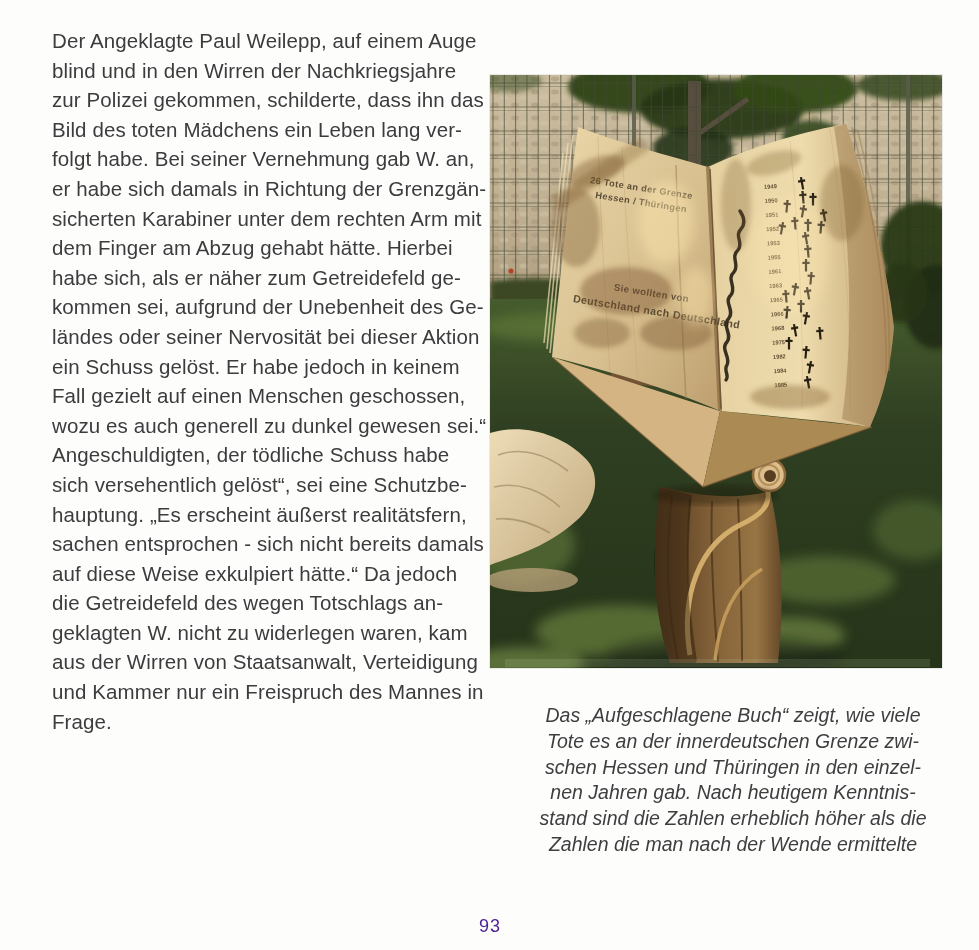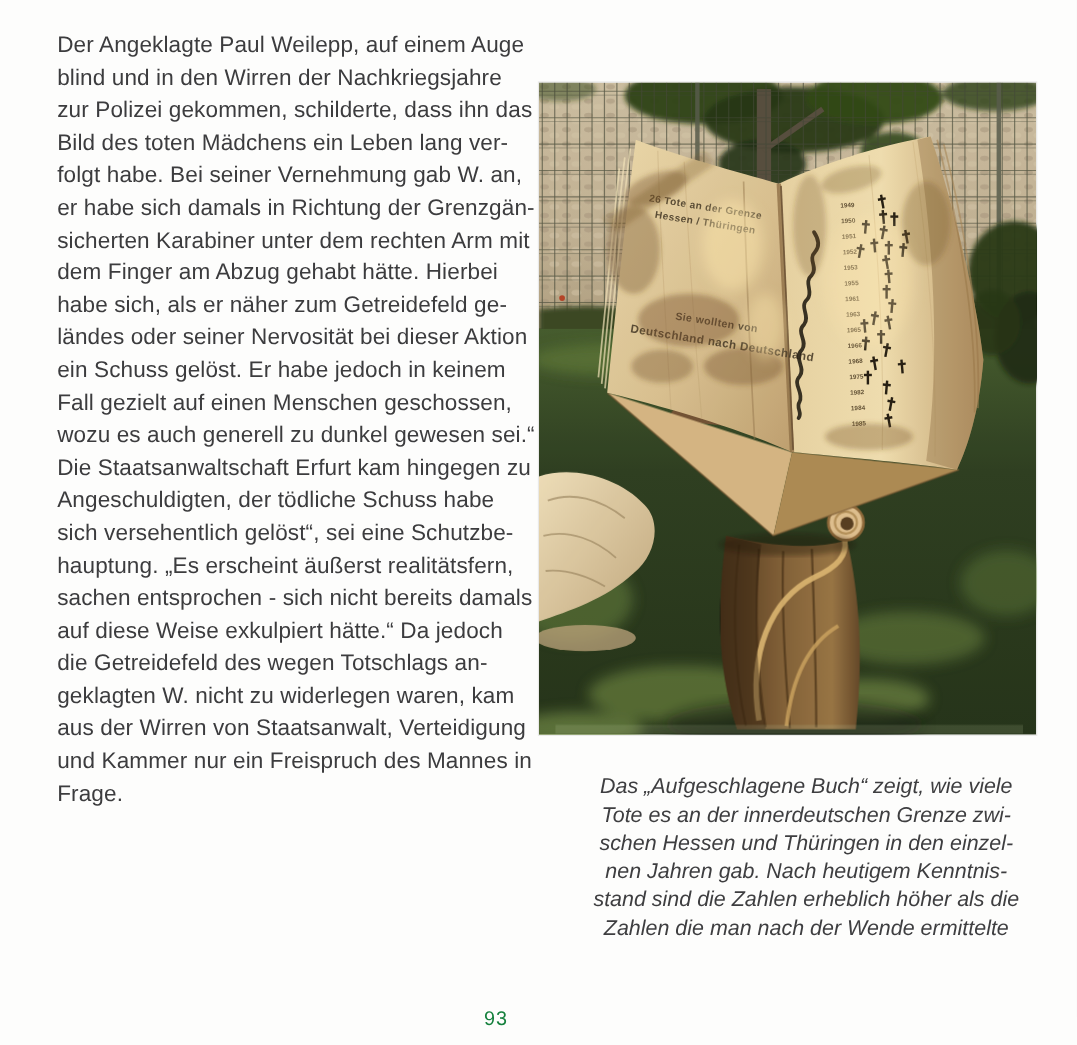--- a/index.html
+++ b/index.html
@@ -20,44 +20,44 @@
     box-shadow:0 0 0 1px rgba(120,120,120,0.15);
     overflow:hidden;
   }
   .photo-frame svg{display:block;}
   .caption{
     position:absolute;left:513px;top:703px;width:440px;
     font-size:19.5px;line-height:25.8px;font-style:italic;color:#3e3e40;text-align:center;
   }
   .caption .line{white-space:nowrap;}
   .page-number{
-    position:absolute;left:440px;top:916px;width:100px;text-align:left;
-    font-size:18px;color:#15803d;letter-spacing:1px;
+    position:absolute;left:440px;top:916px;width:100px;text-align:center;
+    font-size:18px;color:#4c1d95;letter-spacing:1px;
   }
 </style>
 </head>
 <body>
 
 <div class="page">
 
   <div class="body-text">
     <div class="line">Der Angeklagte Paul Weilepp, auf einem Auge</div>
     <div class="line">blind und in den Wirren der Nachkriegsjahre</div>
     <div class="line">zur Polizei gekommen, schilderte, dass ihn das</div>
     <div class="line">Bild des toten Mädchens ein Leben lang ver-</div>
     <div class="line">folgt habe. Bei seiner Vernehmung gab W. an,</div>
     <div class="line">er habe sich damals in Richtung der Grenzgän-</div>
     <div class="line">sicherten Karabiner unter dem rechten Arm mit</div>
     <div class="line">dem Finger am Abzug gehabt hätte. Hierbei</div>
     <div class="line">habe sich, als er näher zum Getreidefeld ge-</div>
+    <div class="line">kommen sei, aufgrund der Unebenheit des Ge-</div>
     <div class="line">ländes oder seiner Nervosität bei dieser Aktion</div>
     <div class="line">ein Schuss gelöst. Er habe jedoch in keinem</div>
     <div class="line">Fall gezielt auf einen Menschen geschossen,</div>
     <div class="line">wozu es auch generell zu dunkel gewesen sei.“</div>
-    <div class="line">Die Staatsanwaltschaft Erfurt kam hingegen zu</div>
     <div class="line">Angeschuldigten, der tödliche Schuss habe</div>
     <div class="line">sich versehentlich gelöst“, sei eine Schutzbe-</div>
     <div class="line">hauptung. „Es erscheint äußerst realitätsfern,</div>
     <div class="line">sachen entsprochen - sich nicht bereits damals</div>
     <div class="line">auf diese Weise exkulpiert hätte.“ Da jedoch</div>
     <div class="line">die Getreidefeld des wegen Totschlags an-</div>
     <div class="line">geklagten W. nicht zu widerlegen waren, kam</div>
     <div class="line">aus der Wirren von Staatsanwalt, Verteidigung</div>
     <div class="line">und Kammer nur ein Freispruch des Mannes in</div>
     <div class="line">Frage.</div>

